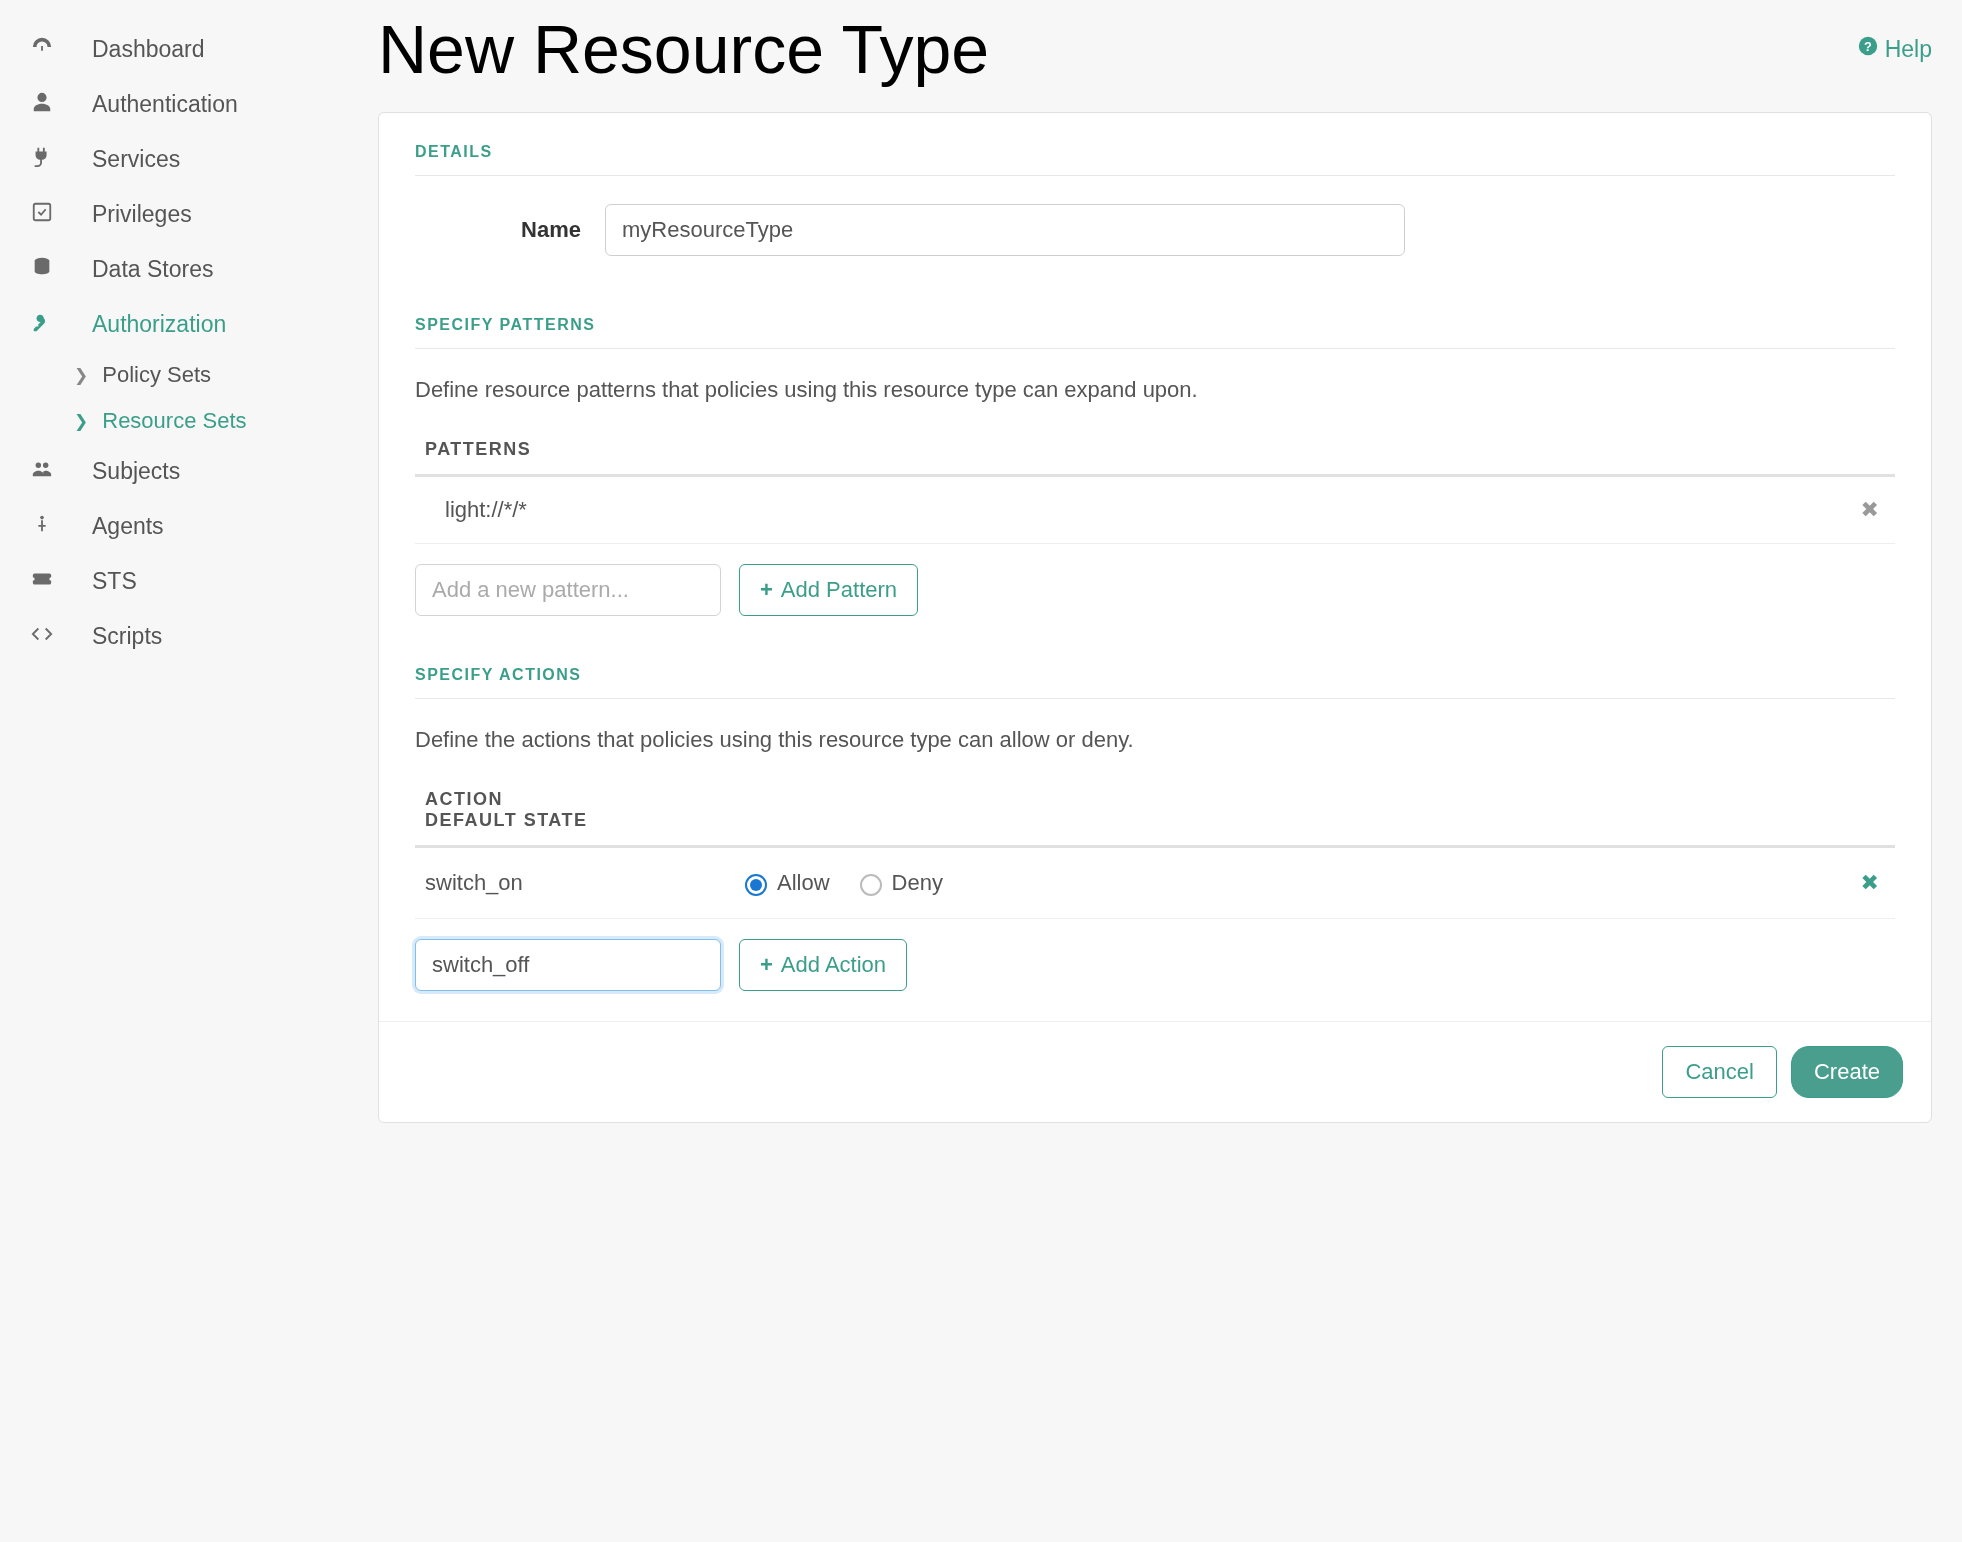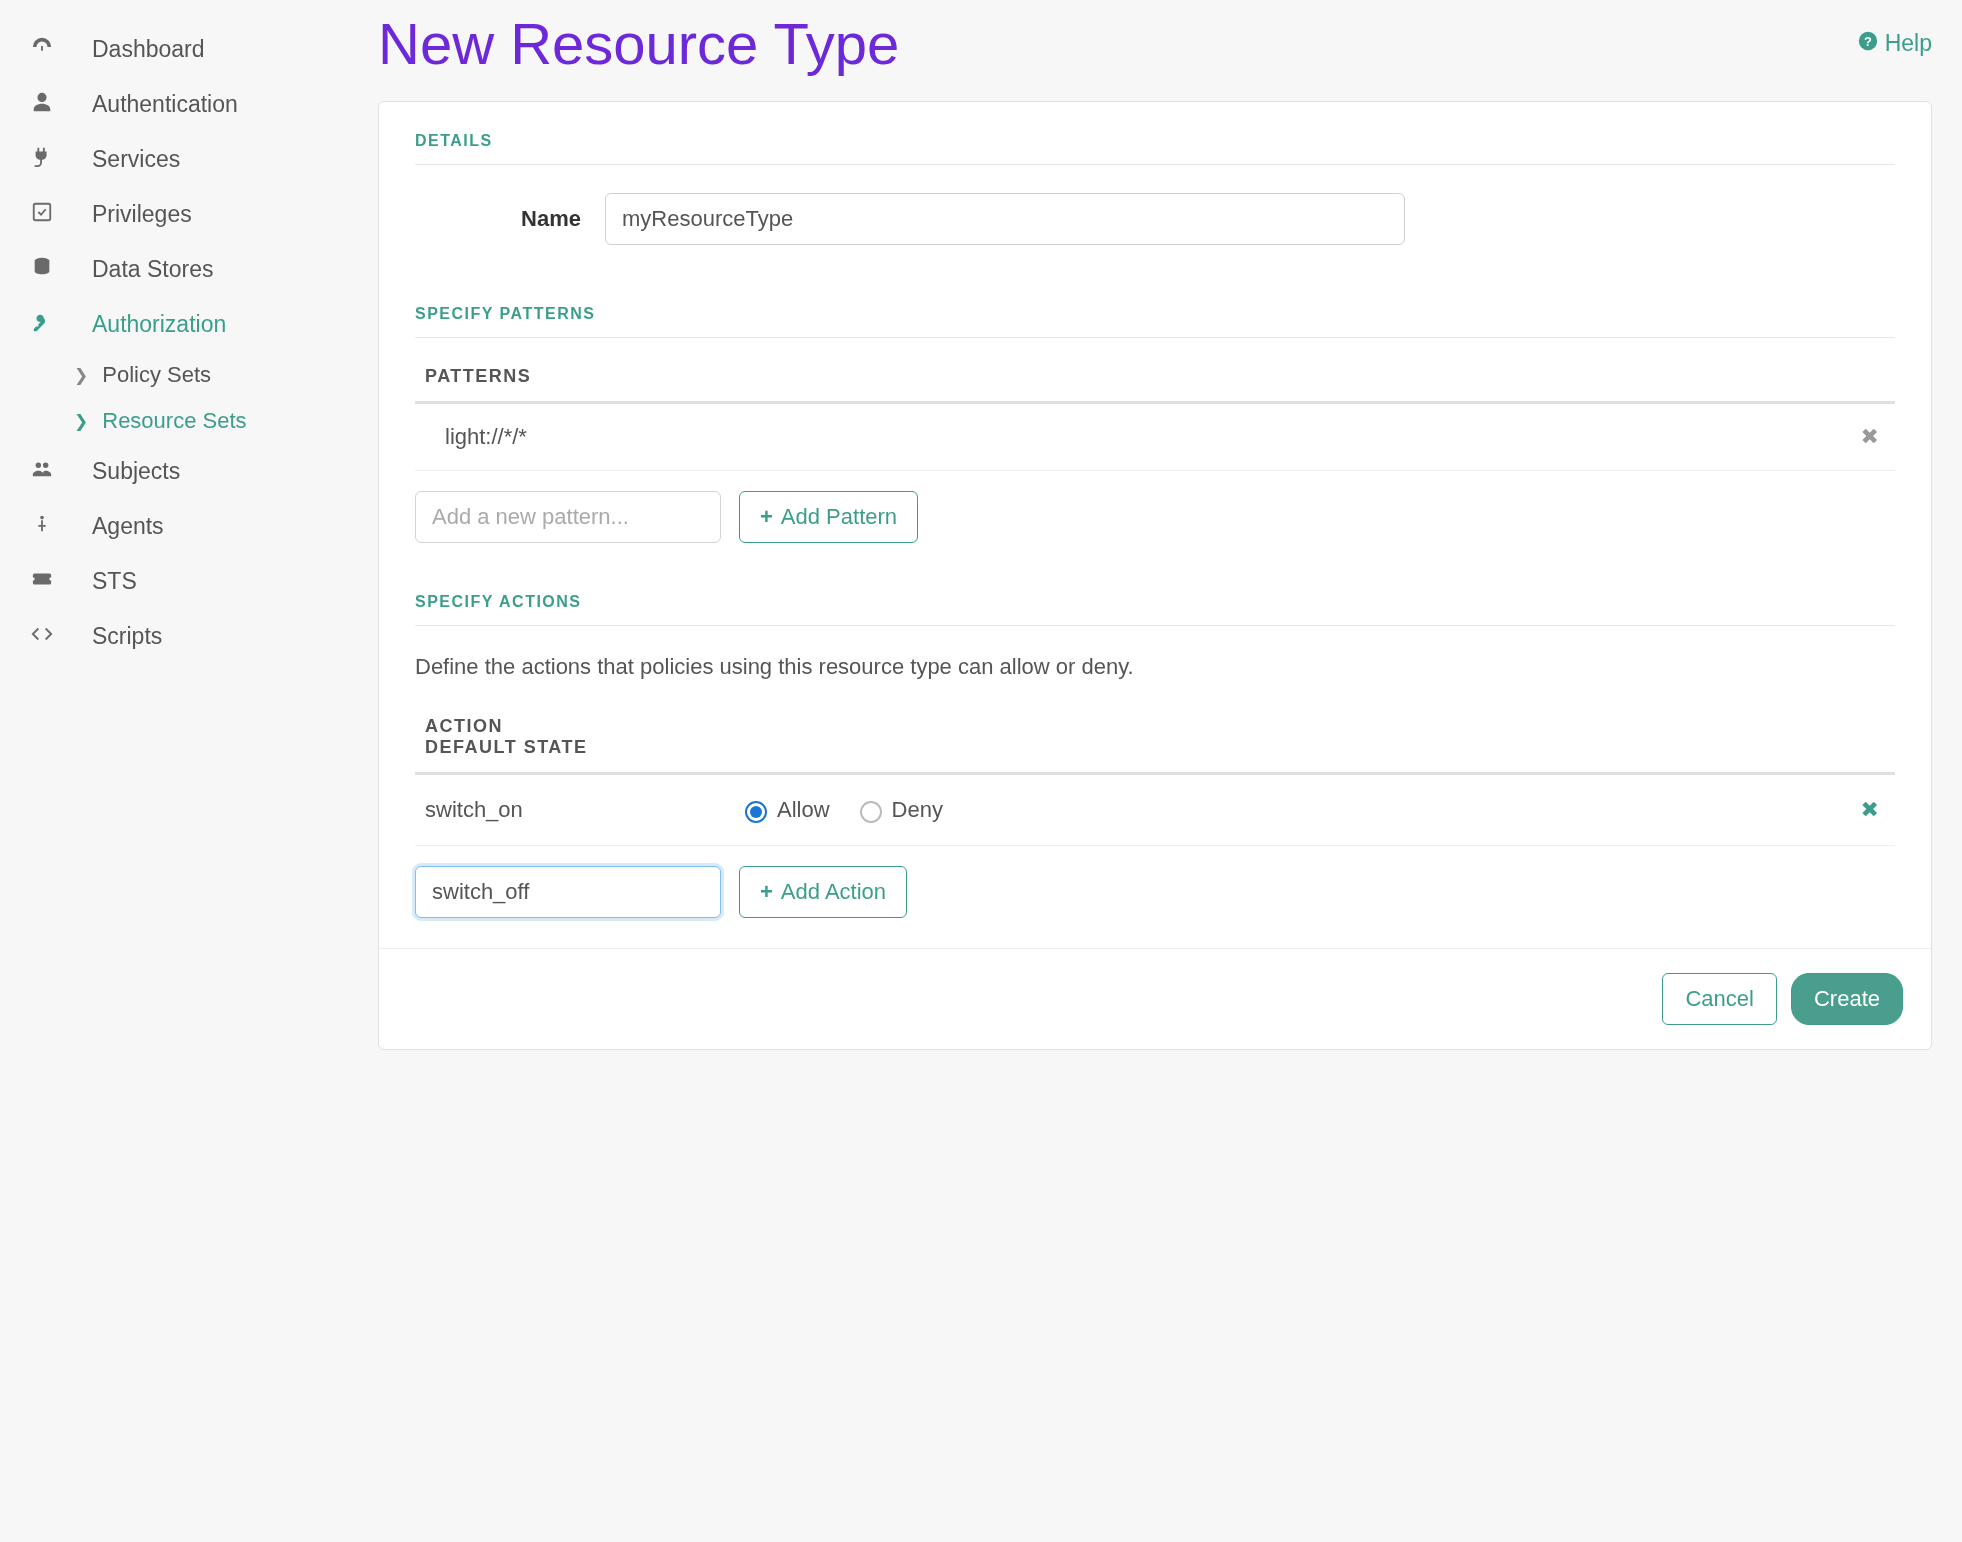--- a/index.html
+++ b/index.html
@@ -48,23 +48,23 @@
   flex: 1;
   padding-right: 30px;
 }
 .page-header {
   display: flex;
   justify-content: space-between;
   align-items: center;
   padding: 10px 0 24px 0;
 }
 .page-title {
-  font-size: 58px;
+  font-size: 68px;
   font-weight: 400;
-  color: #6d28d9;
+  color: #000000;
 }
 .help-link {
   color: #3b9e8a;
   font-size: 23px;
   display: flex;
   align-items: center;
   cursor: pointer;
 }
 .panel {
   background: #fff;
@@ -338,20 +338,21 @@
     <div class="panel">
       <div class="panel-body">
 
         <div class="section-title">DETAILS</div>
         <div class="form-row">
           <label class="form-label">Name</label>
           <input class="text-input" type="text" value="myResourceType" style="">
         </div>
 
         <div class="section-title">SPECIFY PATTERNS</div>
+        <p class="section-desc">Define resource patterns that policies using this resource type can expand upon.</p>
         <div class="sub-heading">PATTERNS</div>
         <div class="pattern-row">
           <span class="pattern-text">light://*/*</span>
           <span class="remove-icon">✖</span>
         </div>
         <div class="add-row">
           <input class="add-input" type="text" placeholder="Add a new pattern..." style="">
           <button class="btn-outline">
             <span class="plus">+</span>
             <span>Add Pattern</span>

